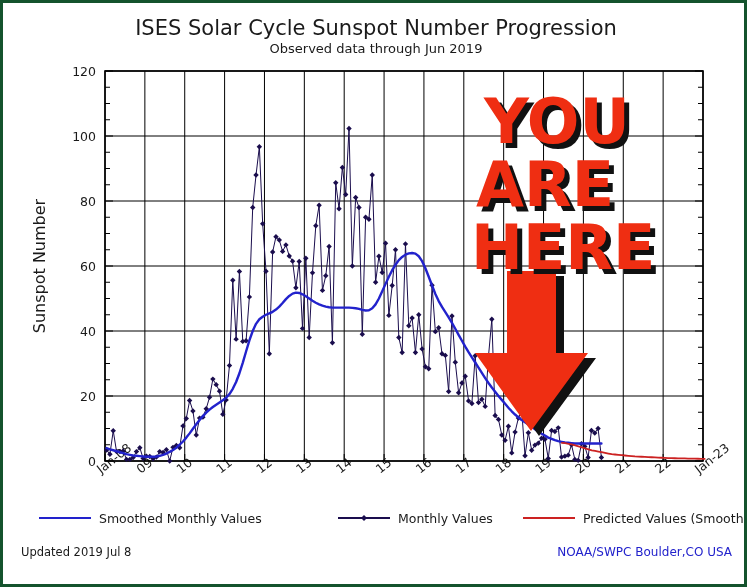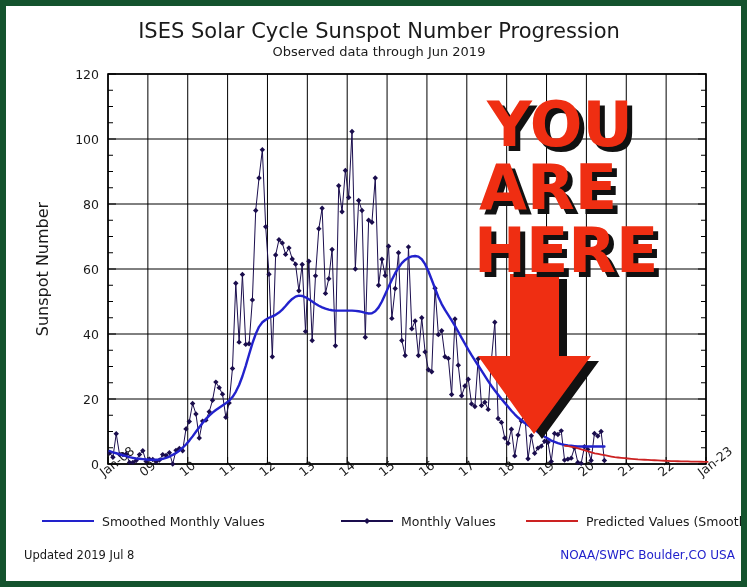--- a/index.html
+++ b/index.html
@@ -8,21 +8,21 @@
     background: #ffffff;
   }
   body {
     font-family: "DejaVu Sans", sans-serif;
   }
   #page {
     position: relative;
     width: 747px;
     height: 587px;
     background: #1d4ed8;
-    border: 6px solid #14532d;
+    border: 3px solid #14532d;
     box-sizing: border-box;
     overflow: hidden;
   }
   #chart-svg {
     position: absolute;
     left: 0;
     top: 0;
     width: 747px;
     height: 587px;
     display: block;

